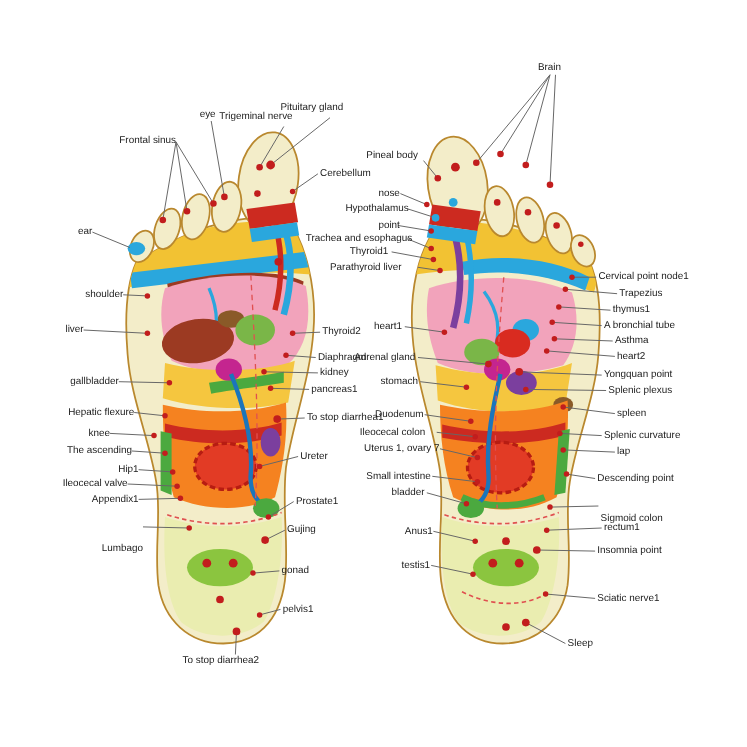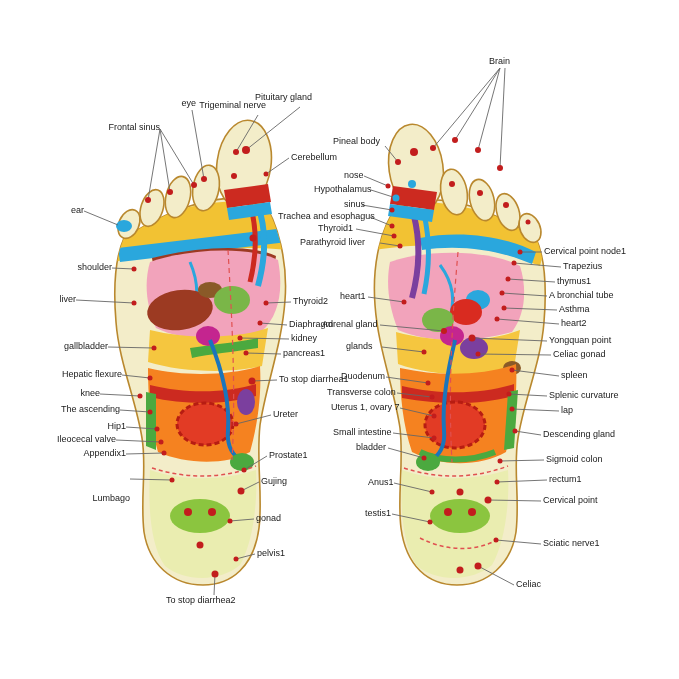--- a/index.html
+++ b/index.html
@@ -281,58 +281,58 @@
   <span class="label" style="right:553px;top:422px">Hip1</span>
   <span class="label" style="right:563px;top:435px">Ileocecal valve</span>
   <span class="label" style="right:553px;top:449px">Appendix1</span>
   <span class="label" style="right:549px;top:494px">Lumbago</span>
   <span class="label" style="left:166px;top:596px">To stop diarrhea2</span>
 
   <span class="label" style="left:291px;top:153px">Cerebellum</span>
   <span class="label" style="left:333px;top:137px">Pineal body</span>
   <span class="label" style="left:344px;top:171px">nose</span>
   <span class="label" style="left:314px;top:185px">Hypothalamus</span>
-  <span class="label" style="left:344px;top:200px">sinus</span>
+  <span class="label" style="left:344px;top:200px">point</span>
   <span class="label" style="left:278px;top:212px">Trachea and esophagus</span>
   <span class="label" style="left:318px;top:224px">Thyroid1</span>
   <span class="label" style="left:300px;top:238px">Parathyroid liver</span>
   <span class="label" style="left:293px;top:297px">Thyroid2</span>
   <span class="label" style="left:289px;top:320px">Diaphragm</span>
   <span class="label" style="left:291px;top:334px">kidney</span>
   <span class="label" style="left:283px;top:349px">pancreas1</span>
   <span class="label" style="left:279px;top:375px">To stop diarrhea1</span>
   <span class="label" style="left:273px;top:410px">Ureter</span>
   <span class="label" style="left:269px;top:451px">Prostate1</span>
   <span class="label" style="left:261px;top:477px">Gujing</span>
   <span class="label" style="left:256px;top:514px">gonad</span>
   <span class="label" style="left:257px;top:549px">pelvis1</span>
   <span class="label" style="left:340px;top:292px">heart1</span>
   <span class="label" style="left:322px;top:320px">Adrenal gland</span>
-  <span class="label" style="left:346px;top:342px">glands</span>
+  <span class="label" style="left:346px;top:342px">stomach</span>
   <span class="label" style="left:341px;top:372px">Duodenum</span>
-  <span class="label" style="left:327px;top:388px">Transverse colon</span>
+  <span class="label" style="left:327px;top:388px">Ileocecal colon</span>
   <span class="label" style="left:331px;top:403px">Uterus 1, ovary 7</span>
   <span class="label" style="left:333px;top:428px">Small intestine</span>
   <span class="label" style="left:356px;top:443px">bladder</span>
   <span class="label" style="left:368px;top:478px">Anus1</span>
   <span class="label" style="left:365px;top:509px">testis1</span>
 
   <span class="label" style="left:489px;top:57px">Brain</span>
   <span class="label" style="left:544px;top:247px">Cervical point node1</span>
   <span class="label" style="left:563px;top:262px">Trapezius</span>
   <span class="label" style="left:557px;top:277px">thymus1</span>
   <span class="label" style="left:549px;top:291px">A bronchial tube</span>
   <span class="label" style="left:559px;top:305px">Asthma</span>
   <span class="label" style="left:561px;top:319px">heart2</span>
   <span class="label" style="left:549px;top:336px">Yongquan point</span>
-  <span class="label" style="left:553px;top:350px">Celiac gonad</span>
+  <span class="label" style="left:553px;top:350px">Splenic plexus</span>
   <span class="label" style="left:561px;top:371px">spleen</span>
   <span class="label" style="left:549px;top:391px">Splenic curvature</span>
   <span class="label" style="left:561px;top:406px">lap</span>
-  <span class="label" style="left:543px;top:430px">Descending gland</span>
-  <span class="label" style="left:546px;top:455px">Sigmoid colon</span>
+  <span class="label" style="left:543px;top:430px">Descending point</span>
+  <span class="label" style="left:546px;top:467px">Sigmoid colon</span>
   <span class="label" style="left:549px;top:475px">rectum1</span>
-  <span class="label" style="left:543px;top:496px">Cervical point</span>
+  <span class="label" style="left:543px;top:496px">Insomnia point</span>
   <span class="label" style="left:543px;top:539px">Sciatic nerve1</span>
-  <span class="label" style="left:516px;top:580px">Celiac</span>
+  <span class="label" style="left:516px;top:580px">Sleep</span>
 </div>
 
 </div>
 
 </body></html>

